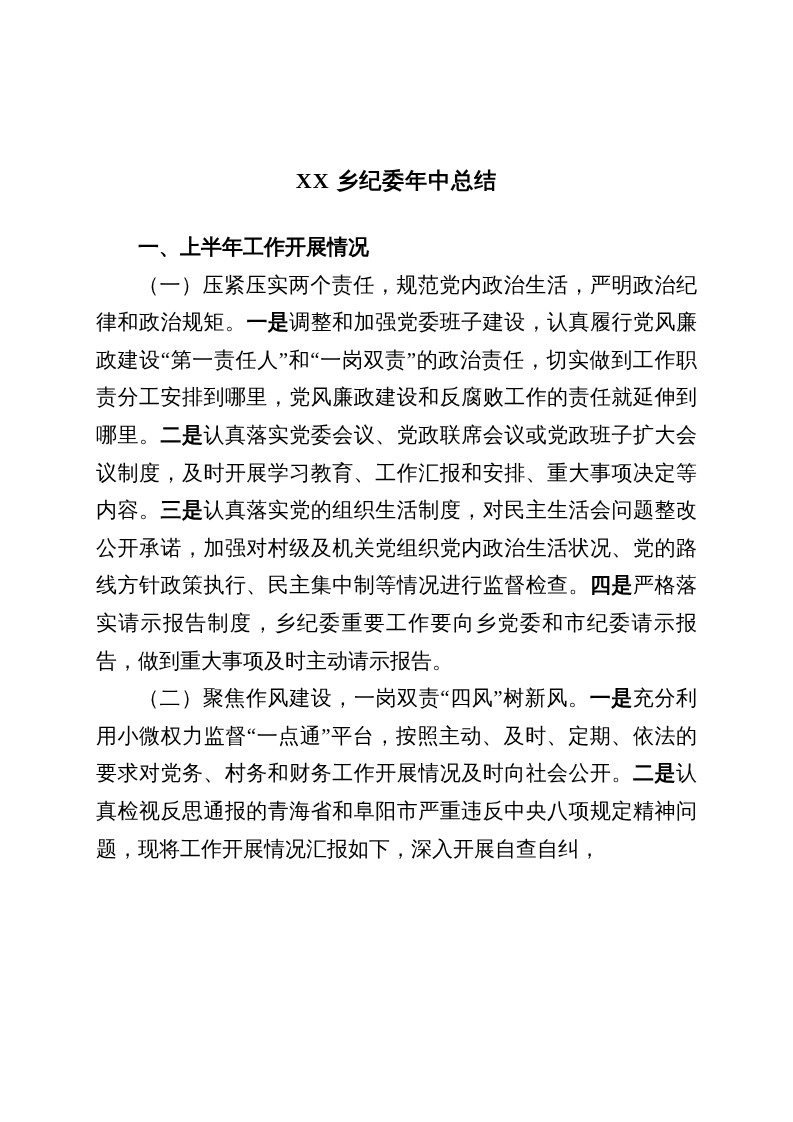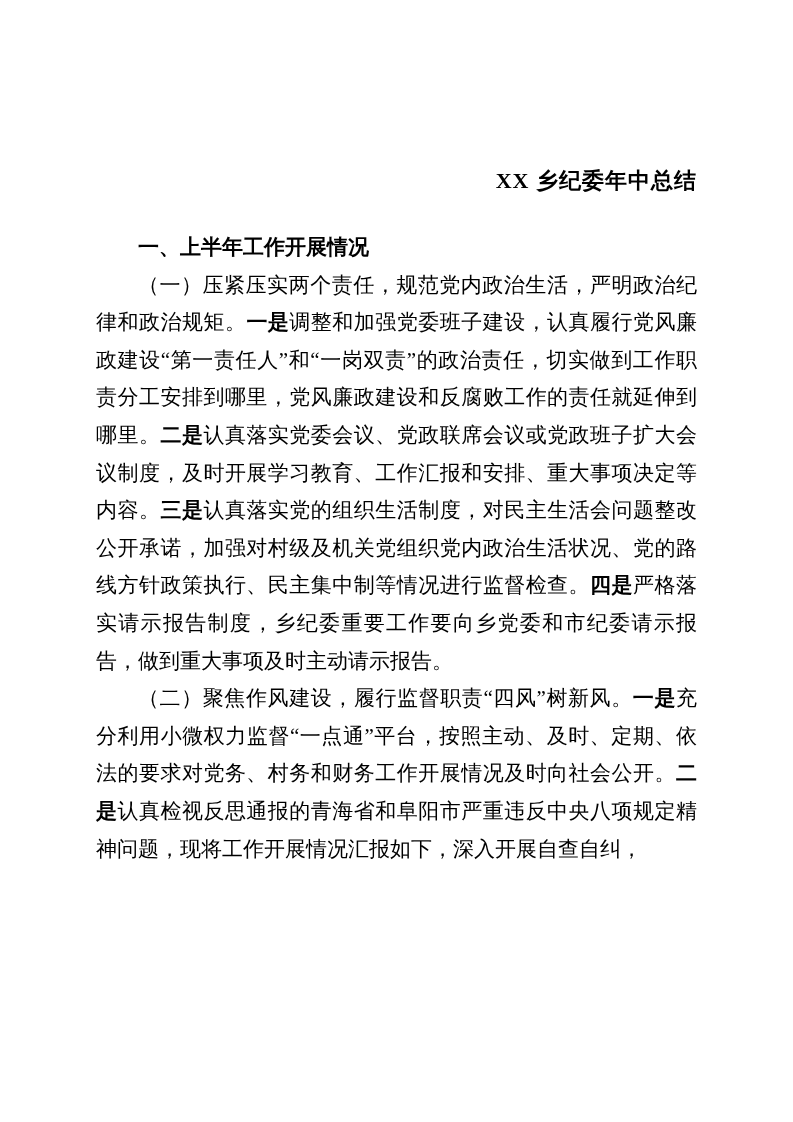--- a/index.html
+++ b/index.html
@@ -17,21 +17,21 @@
     color: #000000;
   }
   .content {
     position: absolute;
     left: 96px;
     top: 0;
     width: 601px;
   }
   .doc-title {
     margin: 162px 0 12px 0;
-    text-align: right;
+    text-align: center;
     font-size: 22px;
     line-height: 38px;
     font-weight: bold;
     letter-spacing: 1px;
   }
   .doc-body {
     margin-top: 29px;
     font-size: 21px;
     line-height: 37.6px;
     text-align: justify;
@@ -52,16 +52,16 @@
 </style>
 </head>
 <body>
 
 <div class="page">
   <div class="content">
     <h1 class="doc-title">XX 乡纪委年中总结</h1>
     <div class="doc-body">
         <p class="para heading-para"><span class="bold-run">一、上半年工作开展情况</span></p>
         <p class="para body-para"><span>（一）压紧压实两个责任，规范党内政治生活，严明政治纪律和政治规矩。</span><span class="bold-run">一是</span><span>调整和加强党委班子建设，认真履行党风廉政建设“第一责任人”和“一岗双责”的政治责任，切实做到工作职责分工安排到哪里，党风廉政建设和反腐败工作的责任就延伸到哪里。</span><span class="bold-run">二是</span><span>认真落实党委会议、党政联席会议或党政班子扩大会议制度，及时开展学习教育、工作汇报和安排、重大事项决定等内容。</span><span class="bold-run">三是</span><span>认真落实党的组织生活制度，对民主生活会问题整改公开承诺，加强对村级及机关党组织党内政治生活状况、党的路线方针政策执行、民主集中制等情况进行监督检查。</span><span class="bold-run">四是</span><span>严格落实请示报告制度，乡纪委重要工作要向乡党委和市纪委请示报告，做到重大事项及时主动请示报告。</span></p>
-        <p class="para body-para"><span>（二）聚焦作风建设，履行监督职责“四风”树新风。</span><span class="bold-run">一是</span><span>充分利用小微权力监督“一点通”平台，按照主动、及时、定期、依法的要求对党务、村务和财务工作开展情况及时向社会公开。</span><span class="bold-run">二是</span><span>认真检视反思通报的青海省和阜阳市严重违反中央八项规定精神问题，现将工作开展情况汇报如下，深入开展自查自纠，</span></p>
+        <p class="para body-para"><span>（二）聚焦作风建设，一岗双责“四风”树新风。</span><span class="bold-run">一是</span><span>充分利用小微权力监督“一点通”平台，按照主动、及时、定期、依法的要求对党务、村务和财务工作开展情况及时向社会公开。</span><span class="bold-run">二是</span><span>认真检视反思通报的青海省和阜阳市严重违反中央八项规定精神问题，现将工作开展情况汇报如下，深入开展自查自纠，</span></p>
       </div>
   </div>
 </div>
 
 </body></html>

